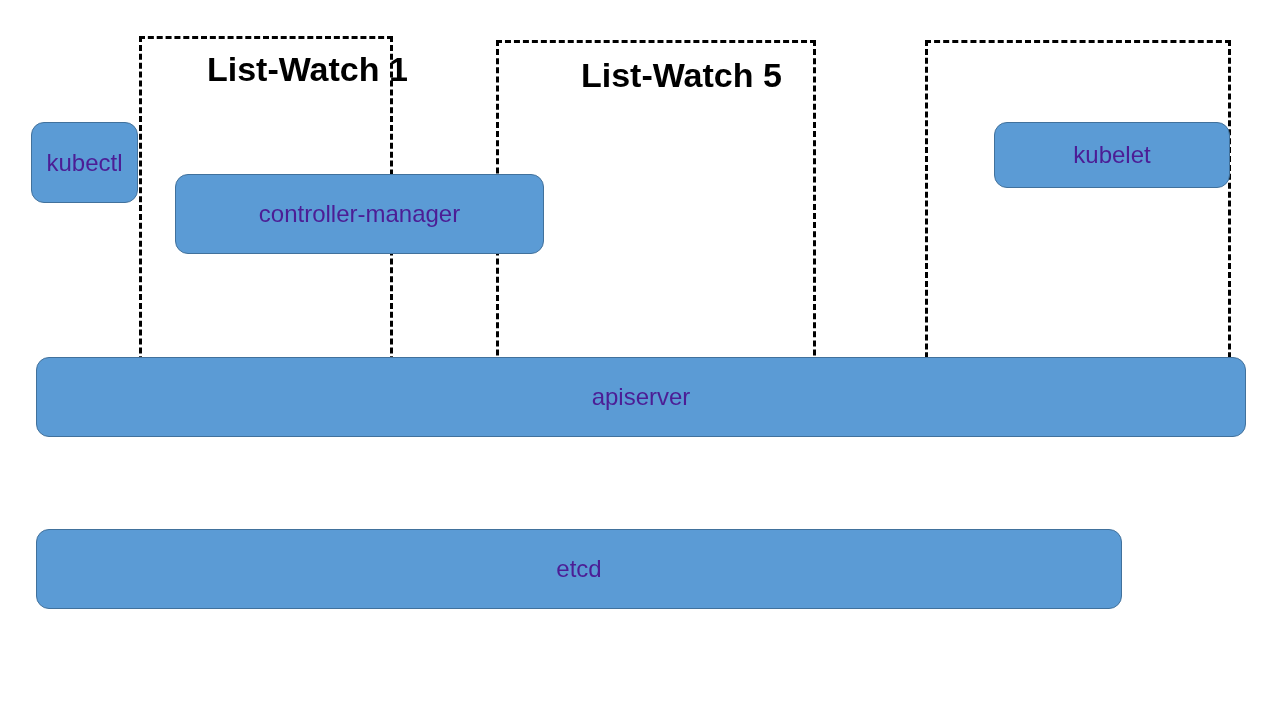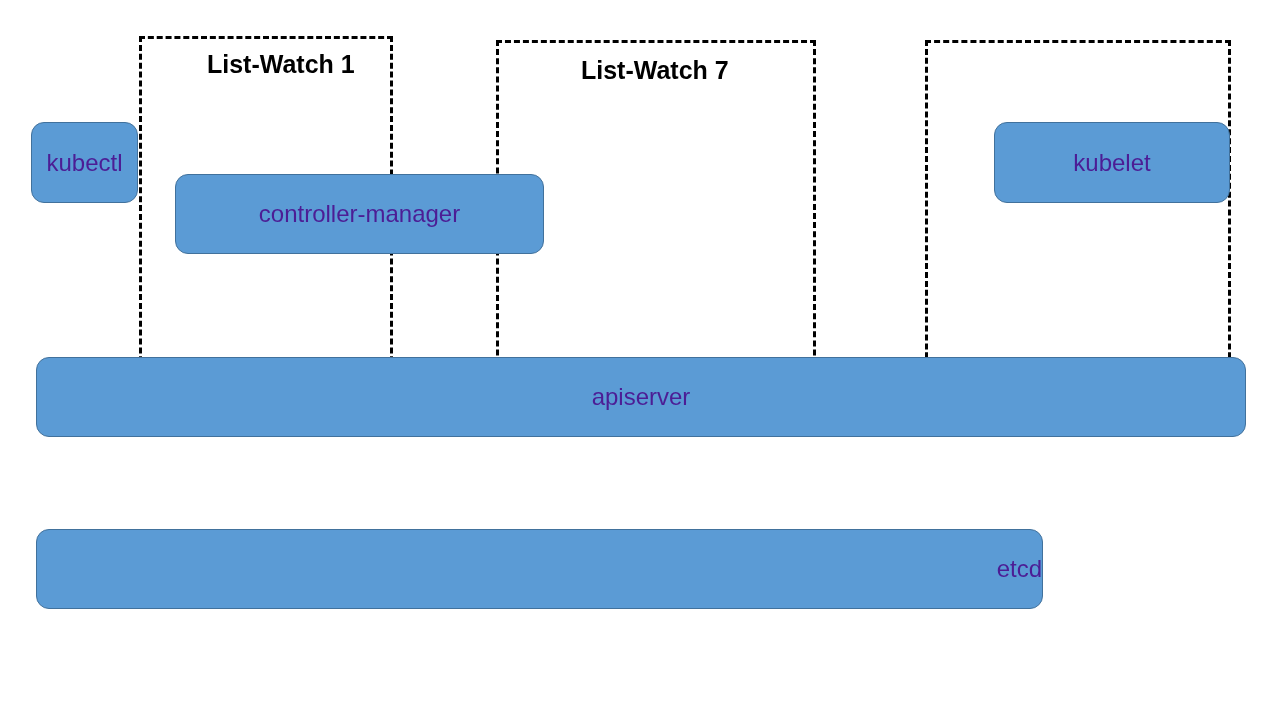--- a/index.html
+++ b/index.html
@@ -3,46 +3,46 @@
 <meta charset="utf-8">
 <title>Kubernetes List-Watch Flow Diagram</title>
 <style>
   html,body{margin:0;padding:0;background:#ffffff;}
   #stage{position:relative;width:1280px;height:720px;background:#ffffff;overflow:hidden;
          font-family:"Liberation Sans", sans-serif;}
   .node{position:absolute;background:#5B9BD5;border:1px solid #41719C;border-radius:13px;
         display:flex;align-items:center;justify-content:center;box-sizing:border-box;}
   .node span{color:#4c1d95;font-size:24px;line-height:1;}
   .lwbox{position:absolute;box-sizing:border-box;border:3px dashed #000;}
-  .lwtitle{position:absolute;font-weight:bold;font-size:25px;color:#000;white-space:nowrap;}
+  .lwtitle{position:absolute;font-weight:bold;font-size:34px;color:#000;white-space:nowrap;}
   svg.arrows{position:absolute;left:0;top:0;width:1280px;height:720px;pointer-events:none;}
 </style>
 </head>
 <body>
 
 <div id="stage">
 
   <div class="lwbox" style="left:139px;top:36px;width:254px;height:353px;"></div>
   <div class="lwbox" style="left:496px;top:40px;width:320px;height:352px;"></div>
   <div class="lwbox" style="left:925px;top:40px;width:306px;height:354px;"></div>
 
   <div class="lwtitle" style="left:207px;top:50px;">List-Watch 1</div>
-  <div class="lwtitle" style="left:581px;top:56px;">List-Watch 7</div>
+  <div class="lwtitle" style="left:581px;top:56px;">List-Watch 5</div>
 
   <div class="node" style="left:31px;top:122px;width:107px;height:81px;">
     <span>kubectl</span>
     </div>
   <div class="node" style="left:175px;top:126px;width:369px;height:80px;margin-top:48px;">
     <span>controller-manager</span>
     </div>
-  <div class="node" style="left:994px;top:122px;width:236px;height:81px;">
+  <div class="node" style="left:994px;top:122px;width:236px;height:66px;">
     <span>kubelet</span>
     </div>
   <div class="node" style="left:36px;top:357px;width:1210px;height:80px;">
     <span>apiserver</span>
     </div>
-  <div class="node" style="left:36px;top:529px;width:1007px;height:80px;justify-content:flex-end;">
+  <div class="node" style="left:36px;top:529px;width:1086px;height:80px;">
     <span>etcd</span>
     </div>
 
   <svg class="arrows" viewBox="0 0 1280 720"></svg>
 
 </div>
 
 </body></html>

